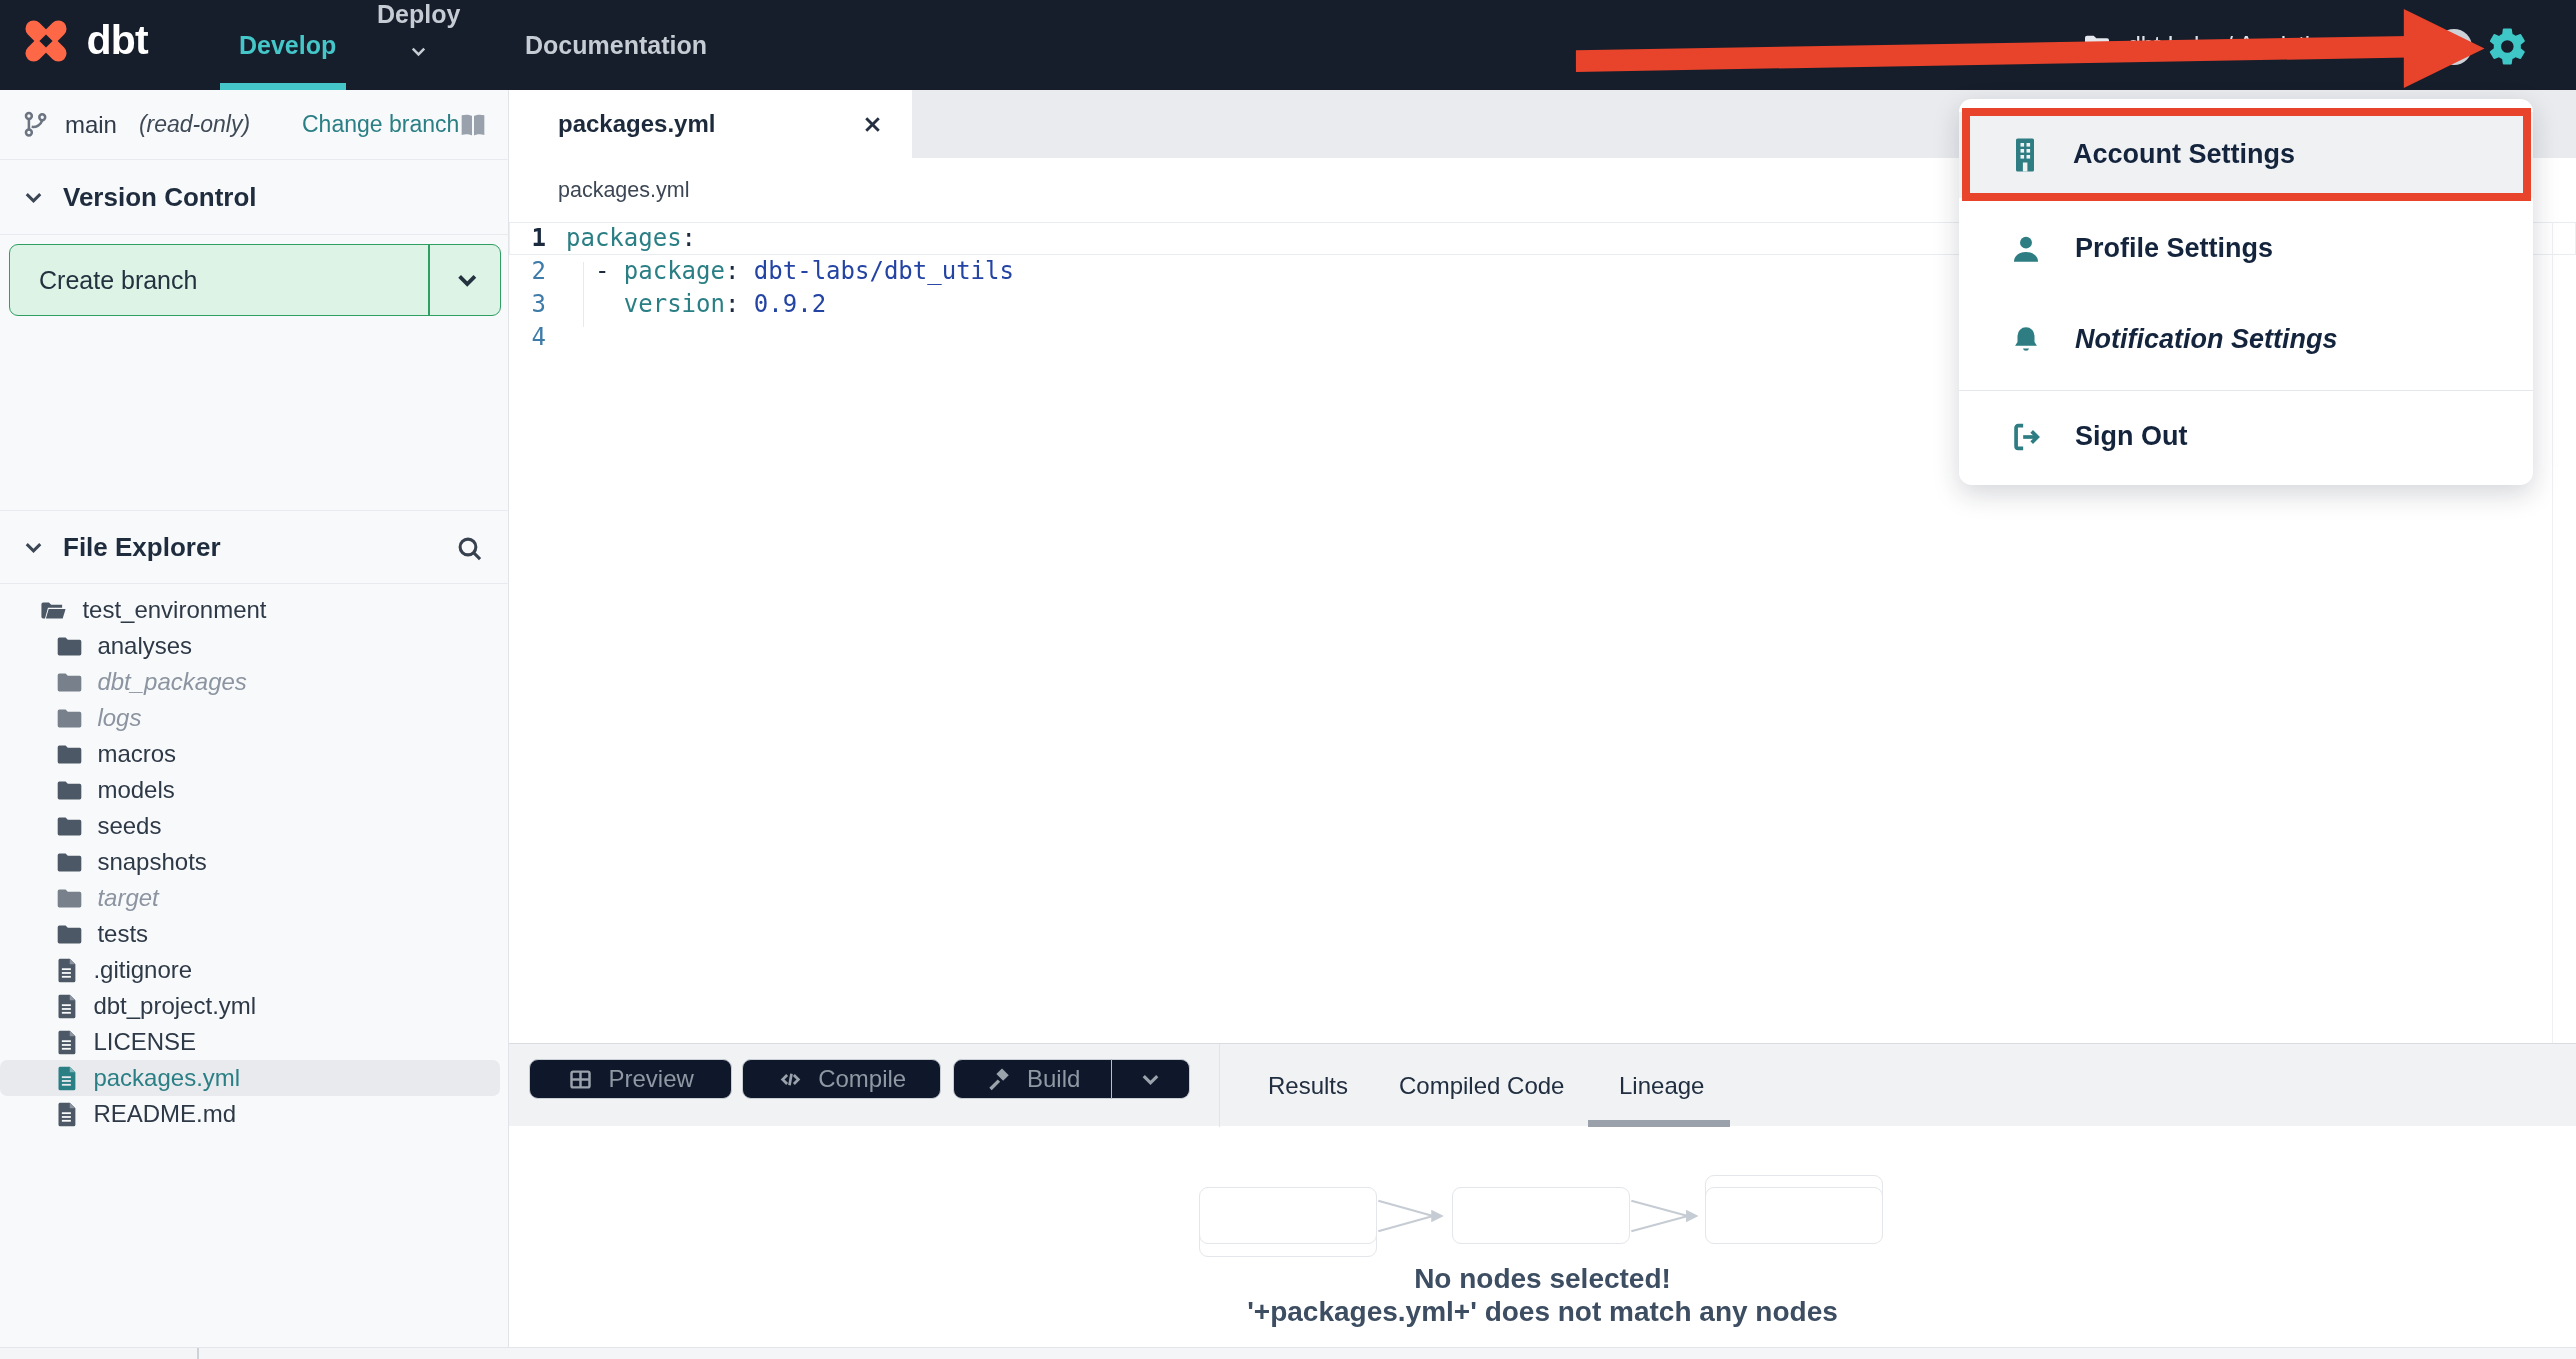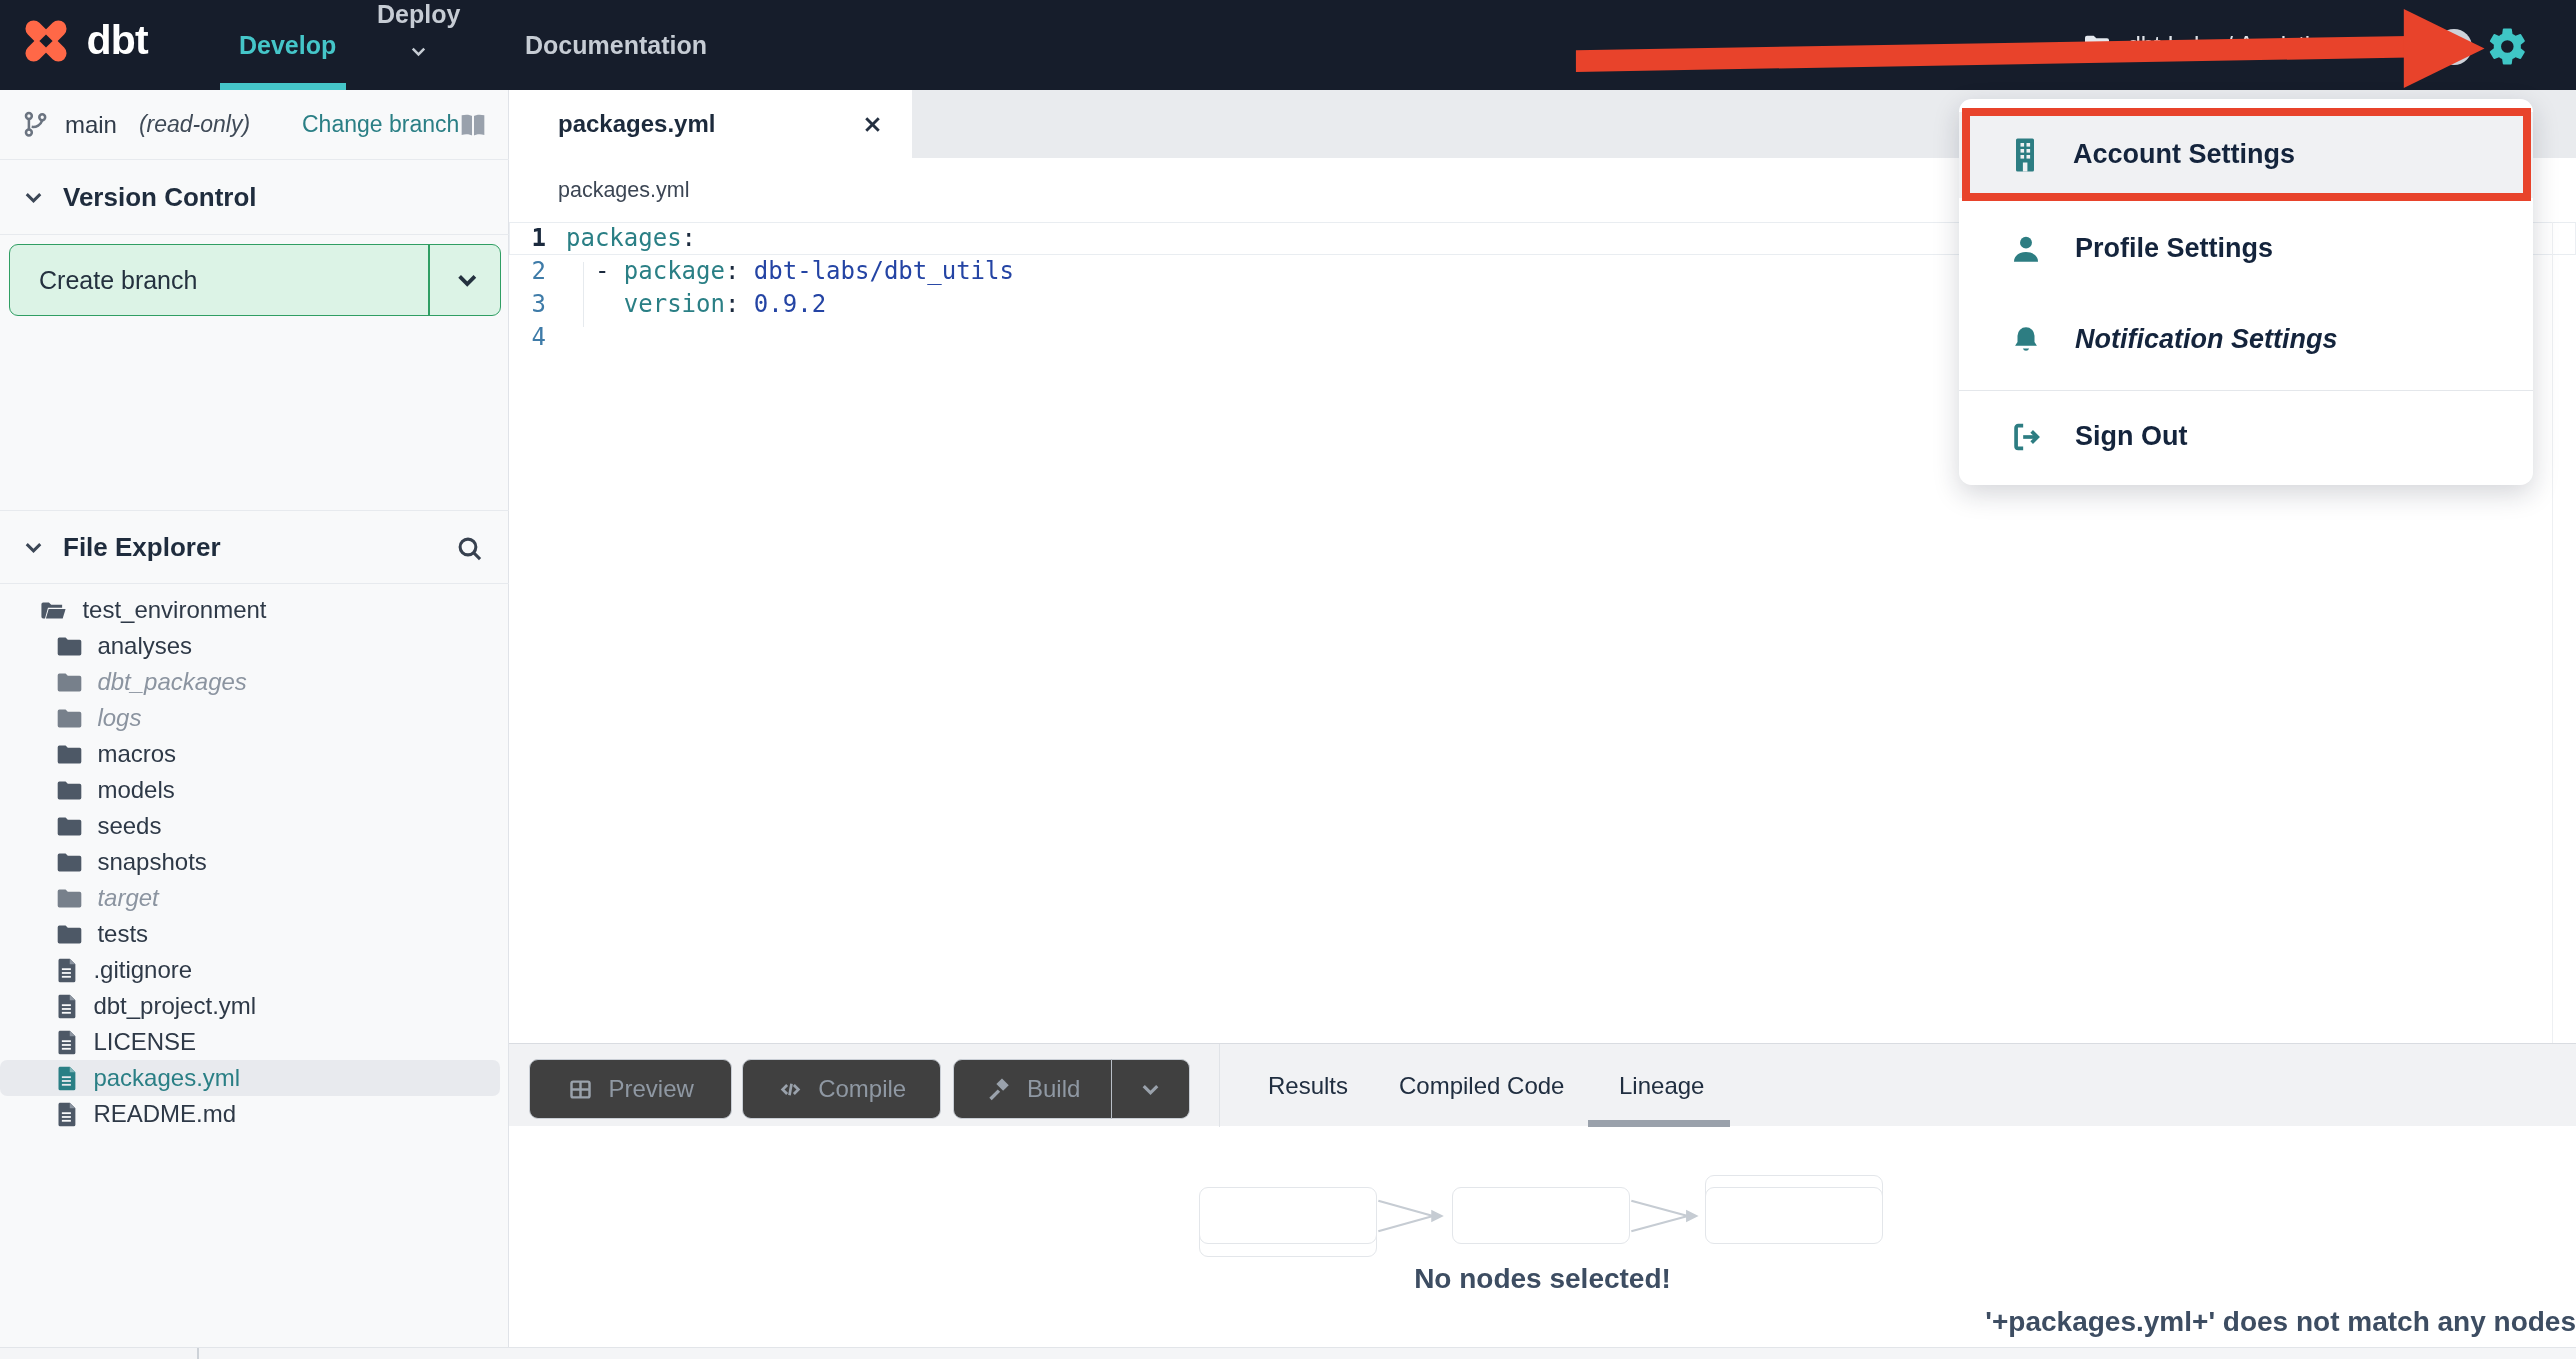--- a/index.html
+++ b/index.html
@@ -59,21 +59,21 @@
   .code-line.active{box-shadow:inset 0 0 0 0.9px #e9edf1;}
   .code-line.active .gutter{color:#1b2a3e;font-weight:bold;}
   .tok-key{color:#2a7f85;}
   .tok-punc{color:#1b2a3e;}
   .tok-val{color:#2444a4;}
   .indent-guide{left:583px;top:262px;width:0.9px;height:65px;background:#e6eaee;}
   .editor-right-line{left:2552px;top:222px;width:0.9px;height:821px;background:#eef0f3;}
 
   
   .bottom-strip{left:509px;top:1043px;width:2067px;height:83px;background:#f1f2f4;border-top:0.9px solid #d9dce1;box-sizing:border-box;}
-  .btn{position:absolute;top:15.2px;height:60px;display:flex;align-items:center;justify-content:center;gap:14.4px;background:#404040;border:1.8px solid #c9ced5;border-radius:9px;color:#8f98a3;font-size:24px;box-sizing:border-box;cursor:pointer;}
+  .btn{position:absolute;top:15.2px;height:40px;display:flex;align-items:center;justify-content:center;gap:14.4px;background:#0f172a;border:1.8px solid #c9ced5;border-radius:9px;color:#8f98a3;font-size:24px;box-sizing:border-box;cursor:pointer;}
   .btn-preview{left:20px;width:203px;}
   .btn-compile{left:233px;width:199px;}
   .btn-build{left:444px;width:160px;border-top-right-radius:0;border-bottom-right-radius:0;}
   .btn-build-caret{left:602px;width:79px;border-top-left-radius:0;border-bottom-left-radius:0;border-left:0.9px solid #b9bfc7;}
   .toolbar-divider{position:absolute;left:710px;top:0;width:0.9px;height:83px;background:#e0e3e7;}
   .rtab{position:absolute;top:0;height:83px;display:flex;align-items:center;font-size:24px;color:#202e40;cursor:pointer;}
   .rtab-results{left:759px;}
   .rtab-compiled{left:890px;}
   .rtab-lineage{left:1110px;}
   .rtab-underline{position:absolute;left:1079px;top:76px;width:142px;height:7.2px;background:#9aa1ab;}
@@ -388,21 +388,21 @@
         <path d="M969 116 L1030 99"></path>
       <path d="M1251 82 L1314 99"></path>
         <path d="M1251 116 L1314 99"></path>
     </g>
     <g fill="#c6ccd3">
       <path d="M1028 92 L1042 99 L1028 106 Z"></path>
       <path d="M1312 92 L1326 99 L1312 106 Z"></path>
     </g>
   </svg>
   <div class="lineage-msg" style="top:136px;">No nodes selected!</div>
-  <div class="lineage-msg" style="top:179px;text-align:right;">'+packages.yml+' does not match any nodes</div>
+  <div class="lineage-msg" style="top:169px;">'+packages.yml+' does not match any nodes</div>
 </div>
 
 <div class="abs bottom-bar"></div>
 <div class="abs bottom-notch"></div>
 
 <div class="abs dropdown">
   <div class="menu-item mi-account">
     <svg width="32" height="36" viewBox="0 0 20 24">
       <rect x="4" y="1" width="12" height="22" rx="1" fill="#2d7d82"></rect>
       <rect x="7" y="4" width="2.4" height="2.4" fill="#f0f1f3"></rect>

